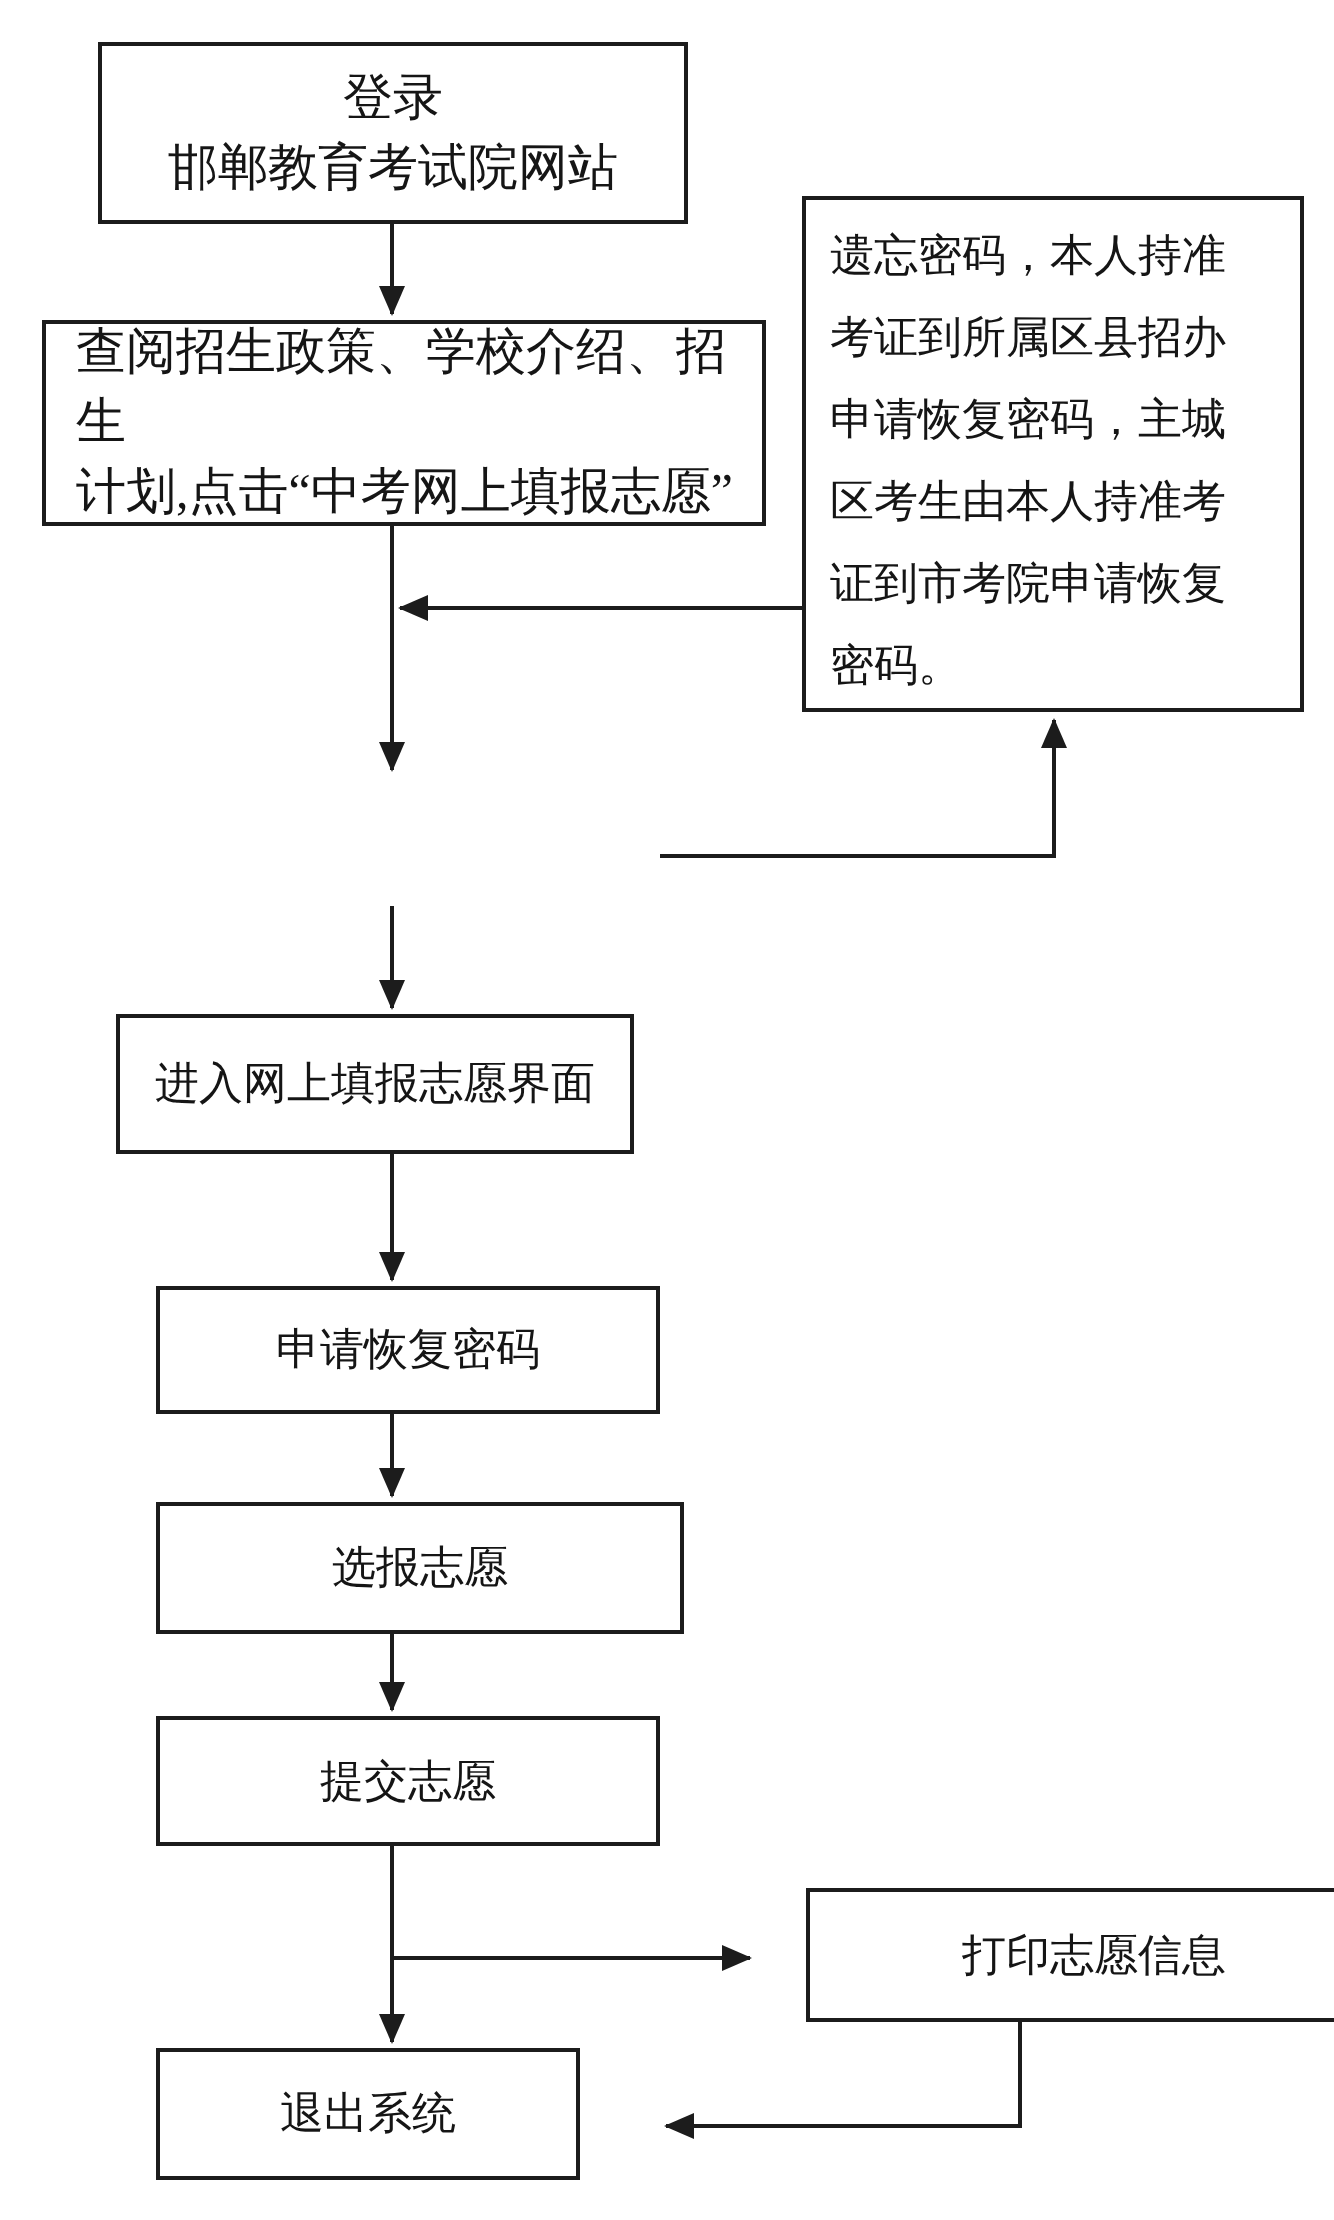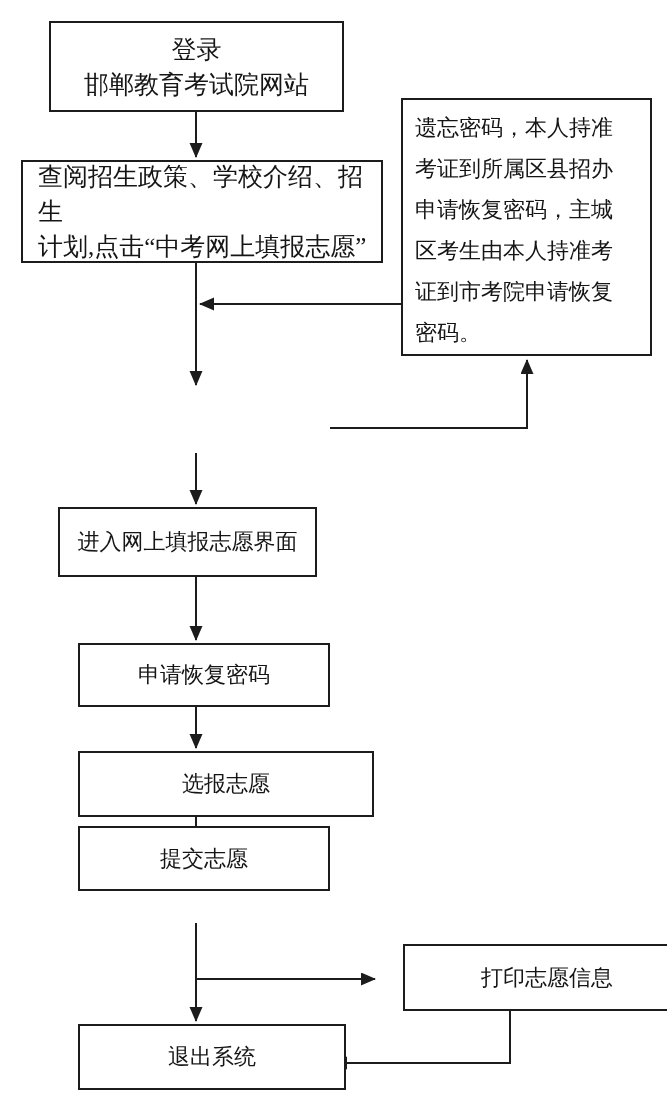--- a/index.html
+++ b/index.html
@@ -44,24 +44,24 @@
   }
   .node-login       { left: 49px;  top: 21px;  width: 295px; height: 91px;  font-size: 25px; line-height: 35px; }
   .node-browse      { left: 21px;  top: 160px; width: 362px; height: 103px; font-size: 25px; line-height: 35px;
                       justify-content: flex-start; text-align: left; padding: 0 10px 0 15px; }
   .node-forgot      { left: 401px; top: 98px;  width: 251px; height: 258px;
                       justify-content: flex-start; align-items: flex-start; text-align: left;
                       padding: 7px 6px 0 12px; line-height: 41px; }
   .node-credentials { left: 78px;  top: 388px; width: 252px; height: 65px; }
   .node-interface   { left: 58px;  top: 507px; width: 259px; height: 70px; }
   .node-notes       { left: 78px;  top: 643px; width: 252px; height: 64px; }
-  .node-select      { left: 78px;  top: 751px; width: 296px; height: 66px; }
-  .node-submit      { left: 78px;  top: 826px; width: 252px; height: 65px; }
+  .node-select      { left: 78px;  top: 751px; width: 264px; height: 66px; }
+  .node-submit      { left: 78px;  top: 858px; width: 252px; height: 65px; }
   .node-print       { left: 378px; top: 944px; width: 288px; height: 67px; margin-left: 25px; }
-  .node-exit        { left: 78px;  top: 1024px; width: 268px; height: 66px; }
+  .node-exit        { left: 78px;  top: 1024px; width: 212px; height: 66px; }
 </style>
 </head>
 <body>
 
 <div id="canvas">
 
   <svg id="connectors" width="667" height="1110" viewBox="0 0 667 1110">
     <defs>
       <marker id="ah" markerUnits="userSpaceOnUse" markerWidth="16" markerHeight="14" refX="14" refY="6.5" orient="auto">
         <path d="M0,0 L15,6.5 L0,13 Z" fill="#1c1c1c"></path>

